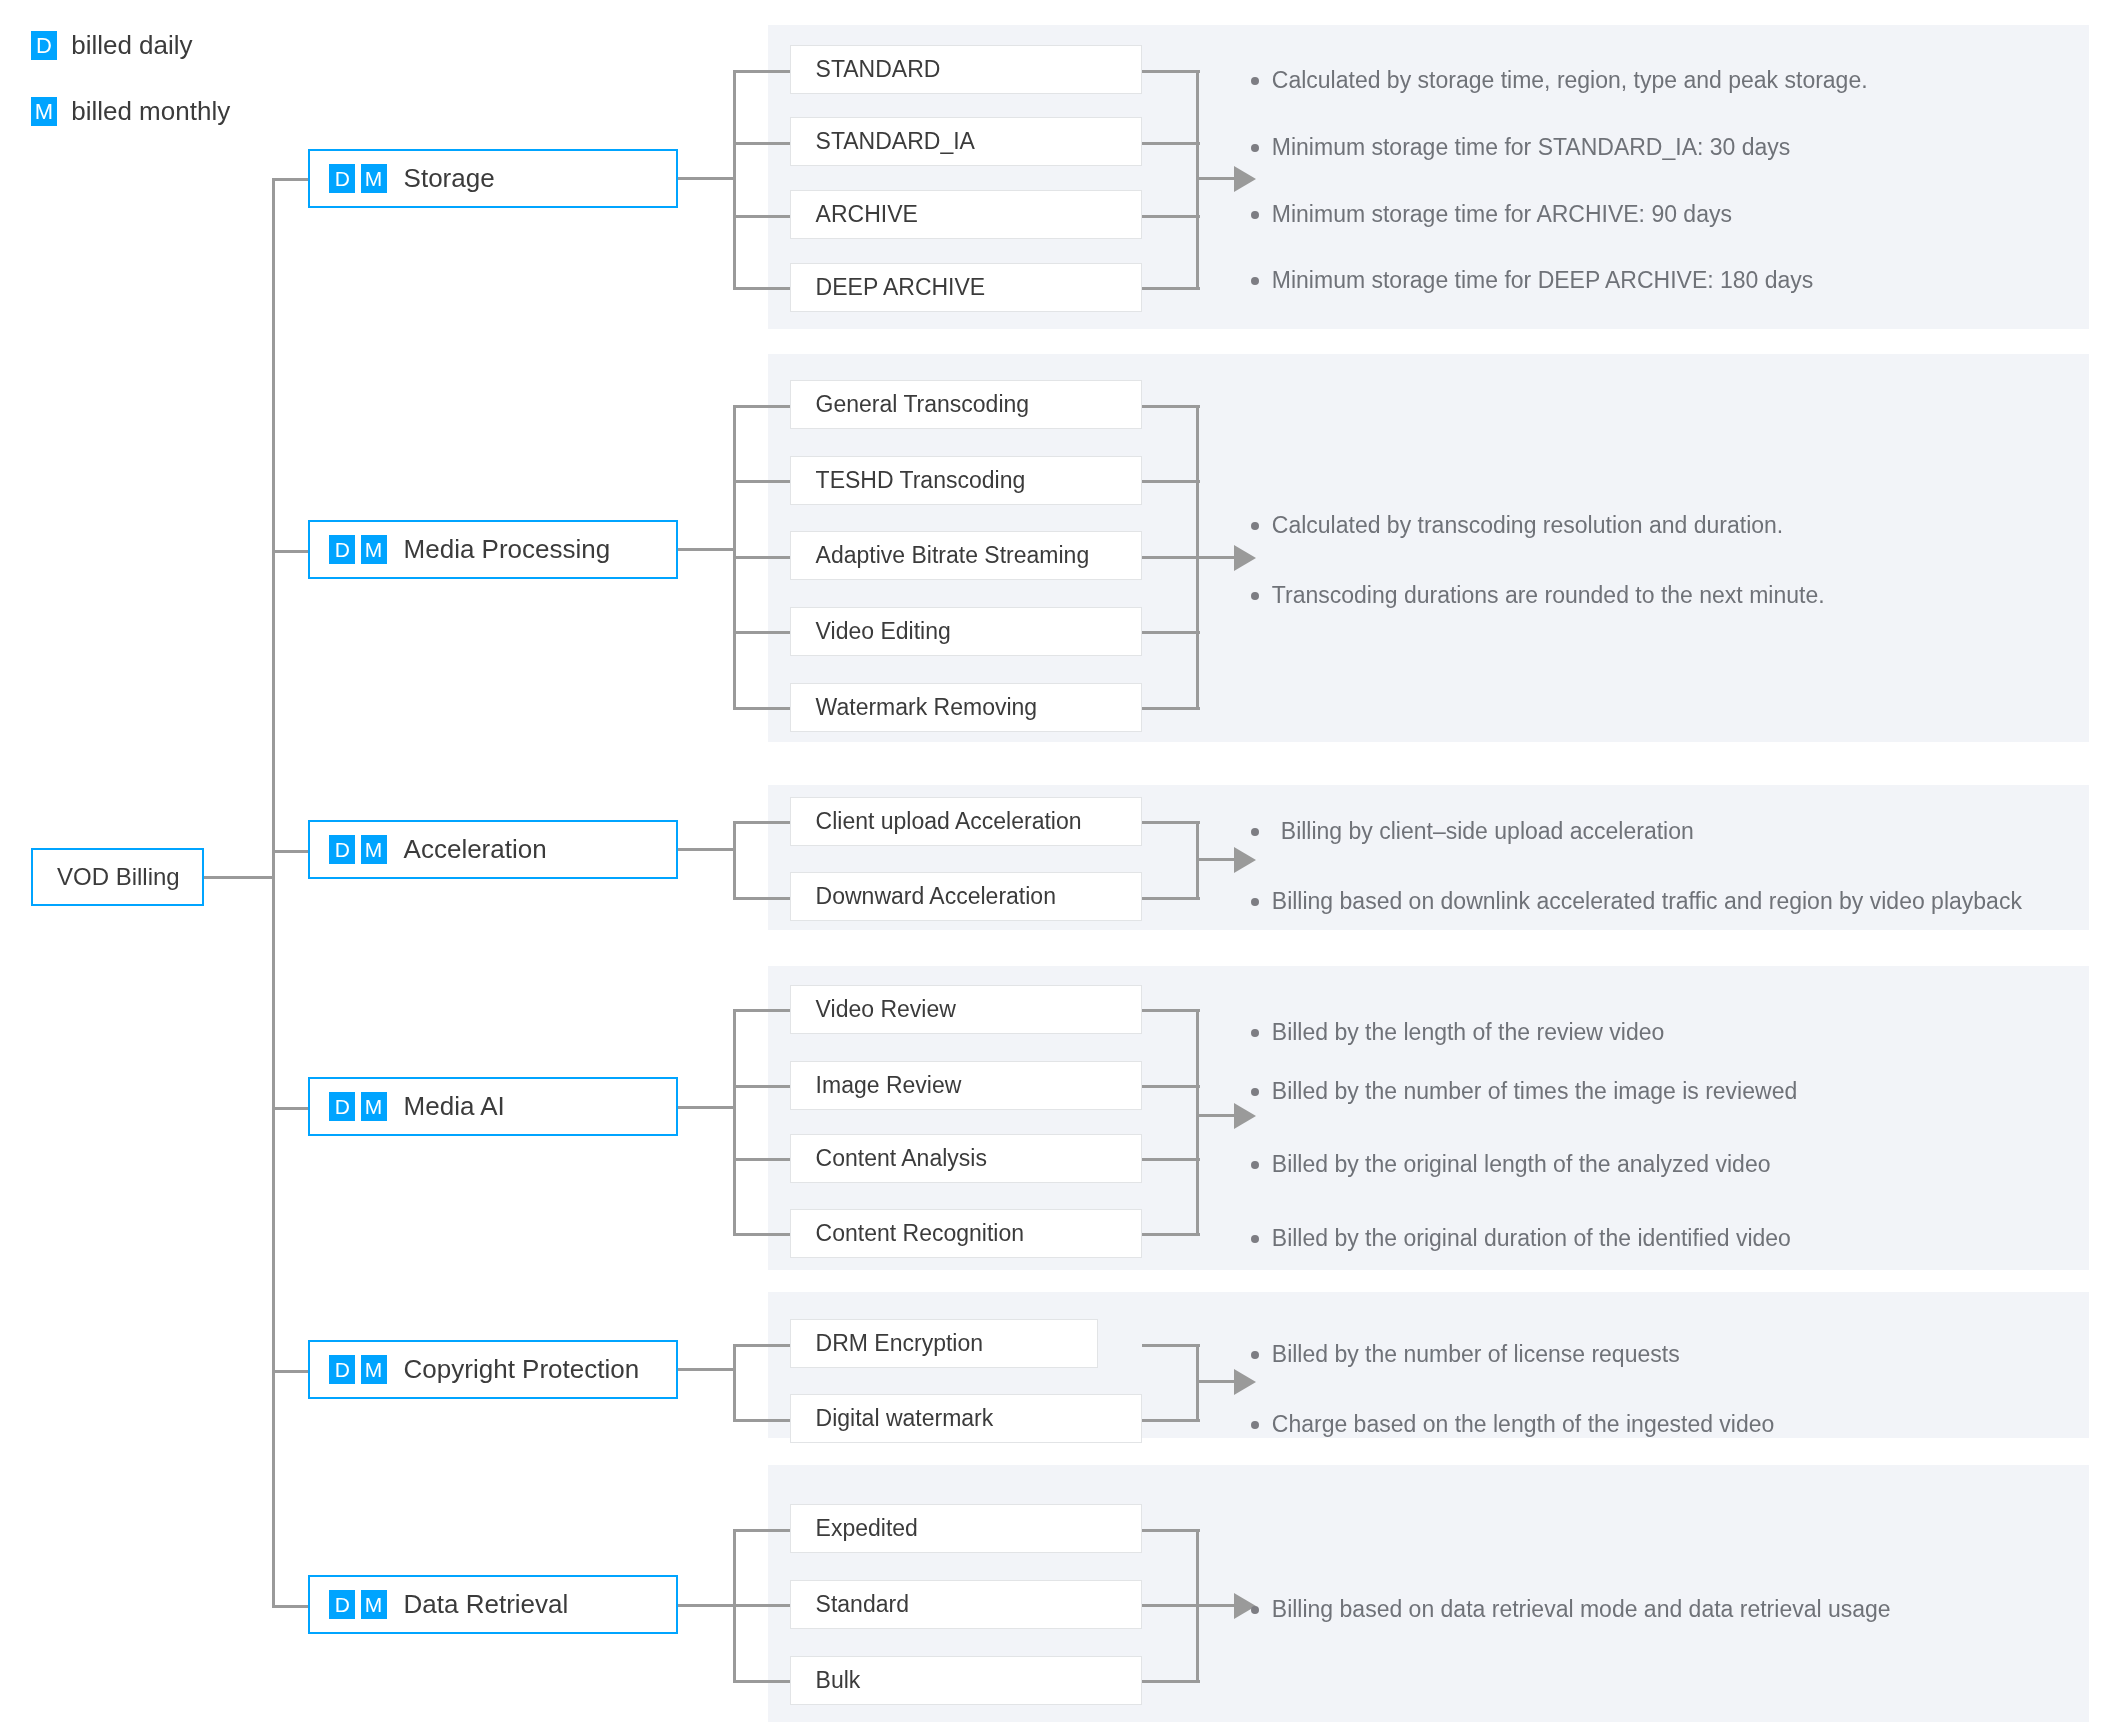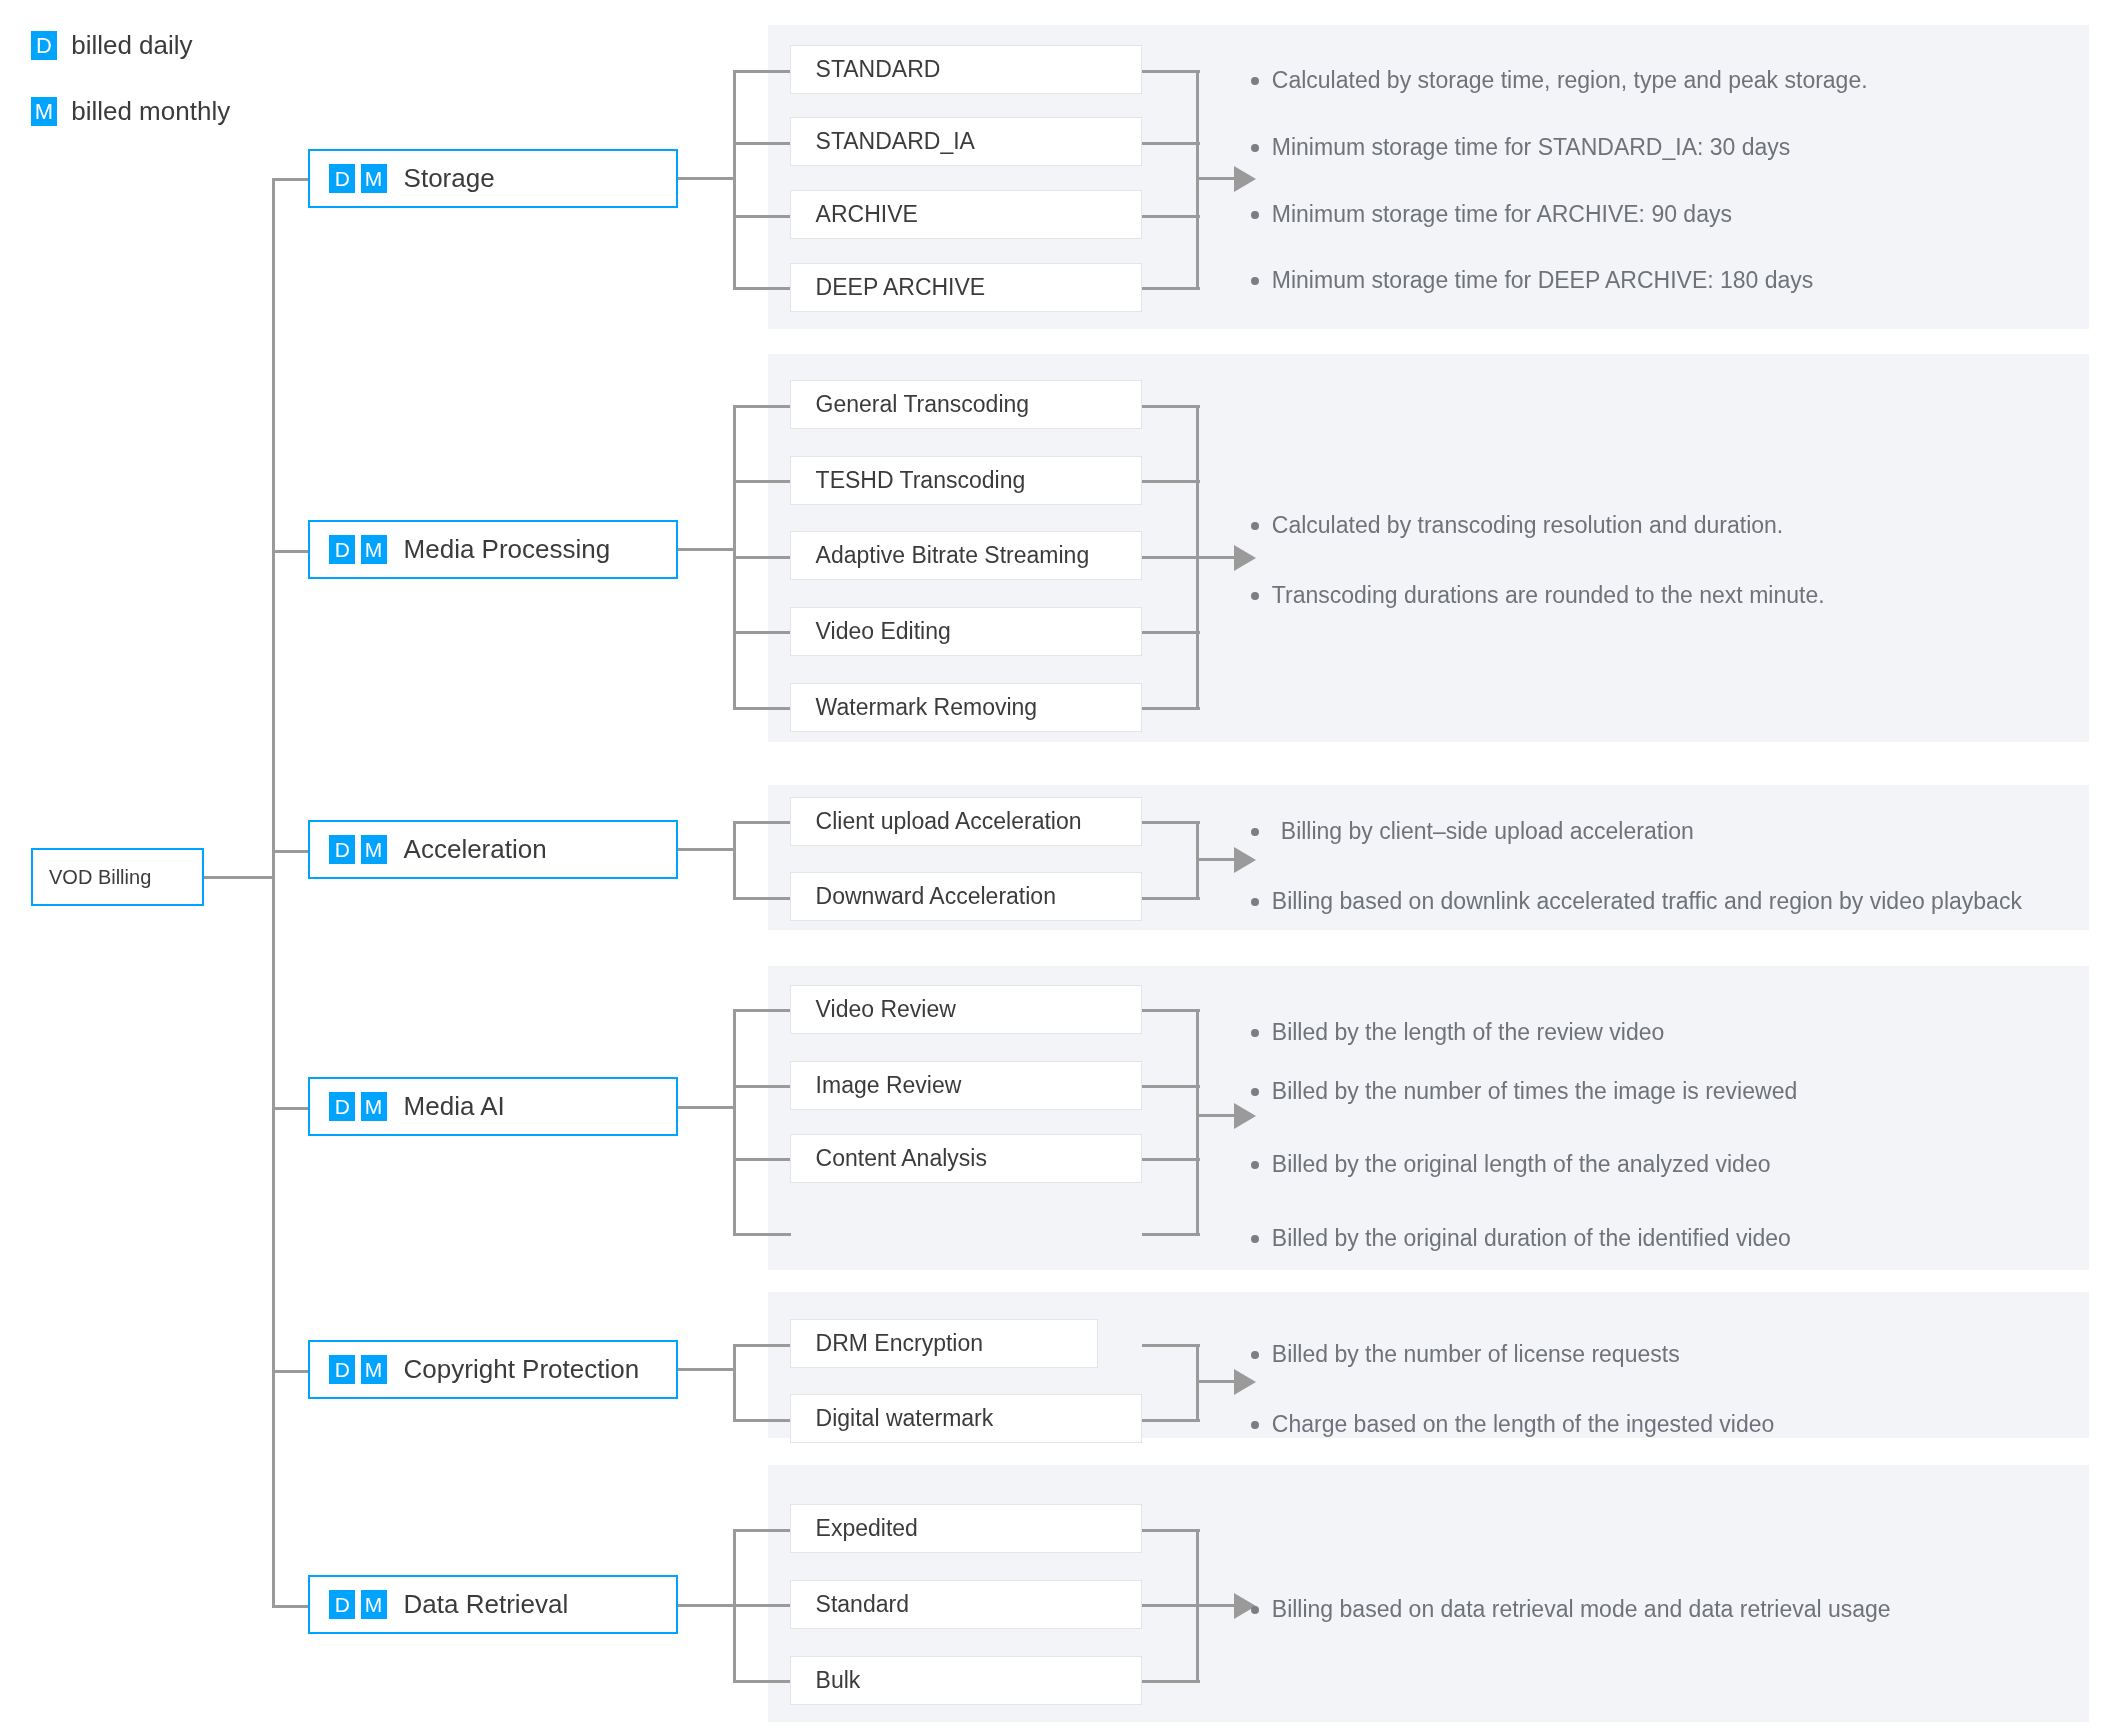--- a/index.html
+++ b/index.html
@@ -22,21 +22,21 @@
 
   
   .panel{position:absolute;background:#f2f4f8;}
 
   
   .root-node{
     position:absolute;box-sizing:border-box;
     border:2.6px solid #00a4ff;background:#ffffff;
     display:flex;align-items:center;
   }
-  .root-label{font-size:20px;color:#3b3b3b;padding-left:16px;white-space:nowrap;}
+  .root-label{font-size:24px;color:#3b3b3b;padding-left:24px;white-space:nowrap;}
 
   
   .cat-node{
     position:absolute;box-sizing:border-box;
     border:2.6px solid #00a4ff;background:#ffffff;
     display:flex;align-items:center;
   }
   .cat-badges{display:flex;margin-left:19.4px;}
   .cat-badge{width:26px;height:28.5px;font-size:21px;}
   .cat-badge + .cat-badge{margin-left:5.2px;}
@@ -276,20 +276,23 @@
 
   <div class="leaf-node" style="left:790px;top:985px;width:352px;height:49px;">
       <span class="leaf-label">Video Review</span>
     </div>
   <div class="leaf-node" style="left:790px;top:1061px;width:352px;height:49px;">
       <span class="leaf-label">Image Review</span>
     </div>
   <div class="leaf-node" style="left:790px;top:1134px;width:352px;height:49px;">
       <span class="leaf-label">Content Analysis</span>
     </div>
+  <div class="leaf-node" style="left:790px;top:1209px;width:352px;height:49px;">
+      <span class="leaf-label">Content Recognition</span>
+    </div>
 
   <div class="ln-h" style="left:1142px;top:1009px;width:58px;"></div>
   <div class="ln-h" style="left:1142px;top:1085px;width:58px;"></div>
   <div class="ln-h" style="left:1142px;top:1158px;width:58px;"></div>
   <div class="ln-h" style="left:1142px;top:1233px;width:58px;"></div>
   <div class="ln-v" style="left:1196px;top:1011px;height:225px;"></div>
   <div class="ln-h" style="left:1196px;top:1114px;width:40px;"></div>
   <div class="arrow-head" style="left:1234px;top:1103px;"></div>
 
   <div class="bullet" style="left:1251px;top:1006px;margin-top:12px;">

